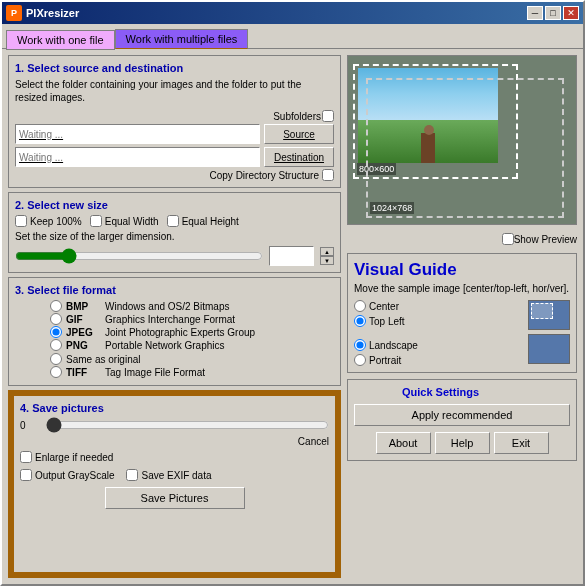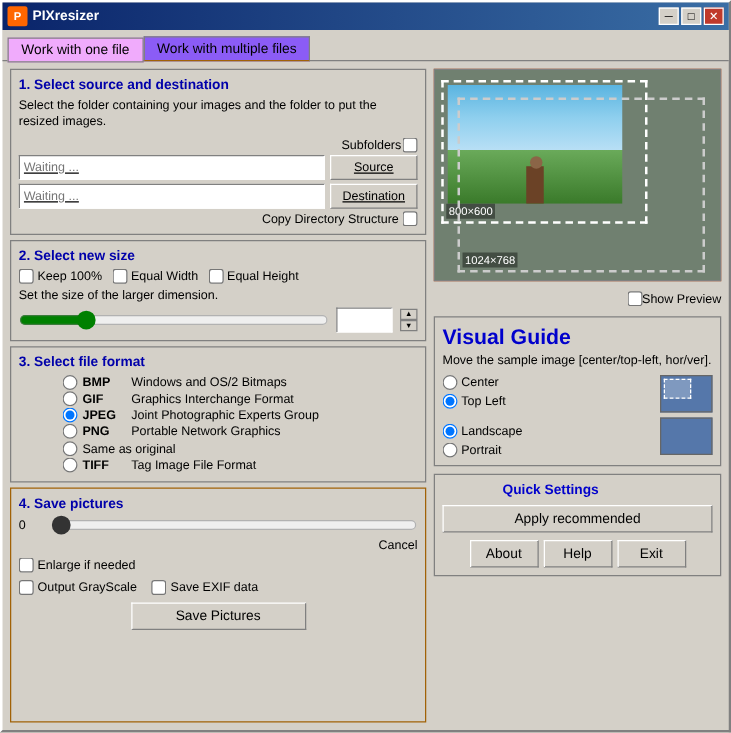--- a/index.html
+++ b/index.html
@@ -302,21 +302,21 @@
       width: 35px;
       font-size: 10px;
     }
 
     .radio-desc {
       font-size: 10px;
       color: #000;
     }
 
     .save-section {
-      border: 1px solid #a16207;
+      border: 6px solid #a16207;
       padding: 6px;
       flex: 1;
     }
 
     .quality-row {
       display: flex;
       align-items: center;
       gap: 6px;
       margin-bottom: 4px;
     }

